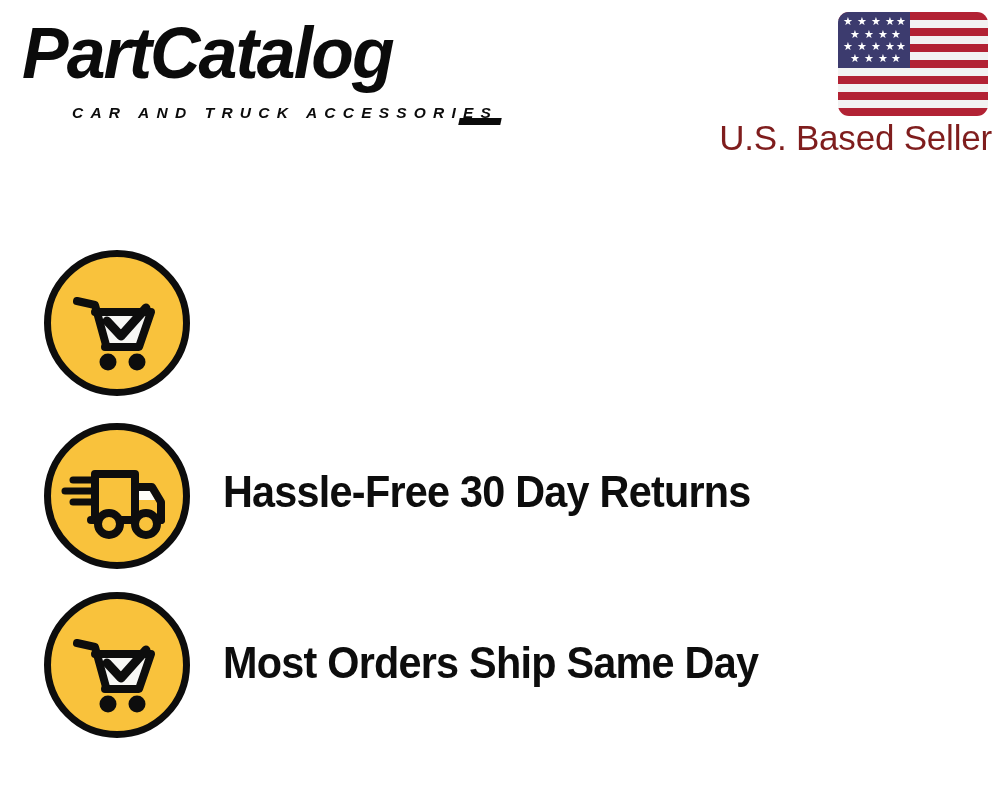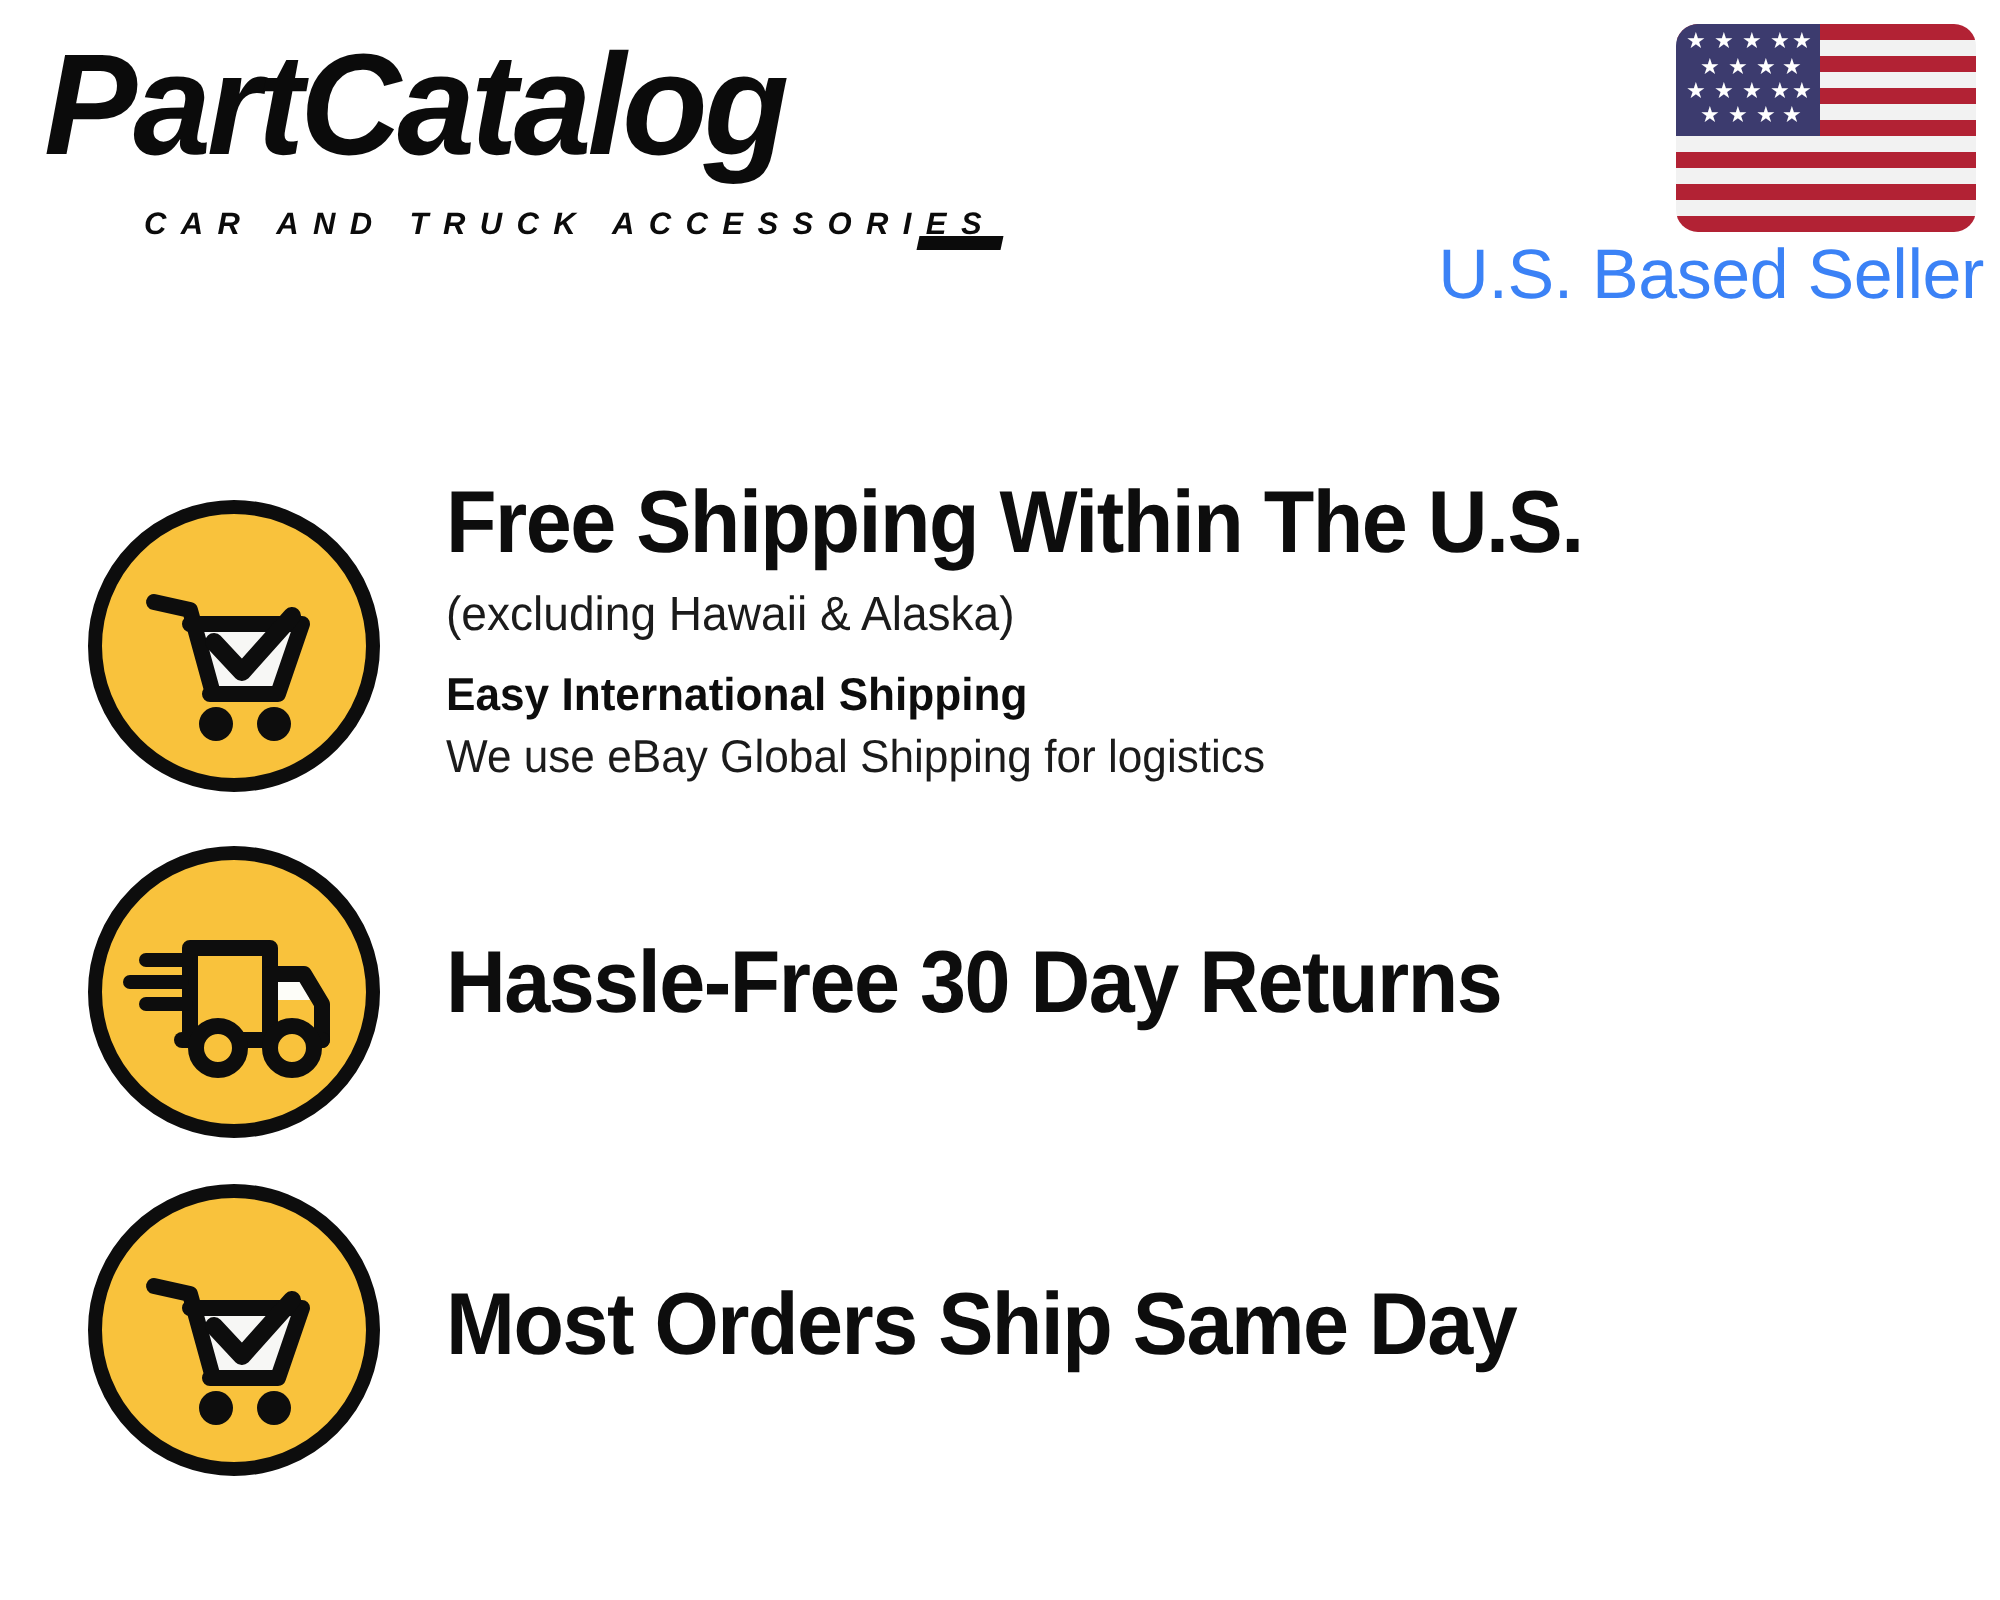--- a/index.html
+++ b/index.html
@@ -93,21 +93,21 @@
     line-height: 11px;
   }
   #seller-label {
     position: absolute;
     right: 0; top: 108px;
     font-family: "Liberation Sans", sans-serif;
     font-weight: 400;
     font-size: 35px;
     line-height: 40px;
     letter-spacing: -0.2px;
-    color: #3b82f6;
+    color: #7f1d1d;
     white-space: nowrap;
     text-align: right;
     width: 280px;
   }
 
   
   #feature-list {
     position: absolute;
     left: 0; top: 232px;
     width: 1000px;
@@ -255,26 +255,20 @@
         <path d="M26 44 L44 48 L55 88" fill="none" stroke="#0d0d0d" stroke-width="8" stroke-linecap="round" stroke-linejoin="round"></path>
 
         <path d="M44 55 L100 55 L88 90 L54 90" fill="none" stroke="#0d0d0d" stroke-width="8" stroke-linecap="round" stroke-linejoin="round"></path>
 
         <path d="M56 64 L70 79 L95 51" fill="none" stroke="#0d0d0d" stroke-width="9" stroke-linecap="round" stroke-linejoin="round"></path>
 
         <circle cx="57" cy="105" r="8.5" fill="#0d0d0d"></circle>
         <circle cx="86" cy="105" r="8.5" fill="#0d0d0d"></circle>
       </svg>
     </div>
-    <div class="feature-text">
-      <div class="feature-title">Free Shipping Within The U.S.</div>
-      <div class="feature-note">(excluding Hawaii &amp; Alaska)</div>
-      <div class="feature-sub-title">Easy International Shipping</div>
-      <div class="feature-sub-note">We use eBay Global Shipping for logistics</div>
-    </div>
   </div>
 
   <div class="feature-row" id="feature-row-1">
     <div class="feature-badge">
       <svg width="132" height="132" viewBox="0 0 132 132" aria-hidden="true">
 
         <path d="M88 56 L99 56 L104 70 L88 70 Z" fill="#fdfdf8"></path>
 
         <path d="M44 44 L84 44 L84 90 L44 90 Z" fill="none" stroke="#0d0d0d" stroke-width="8" stroke-linejoin="round"></path>
 

